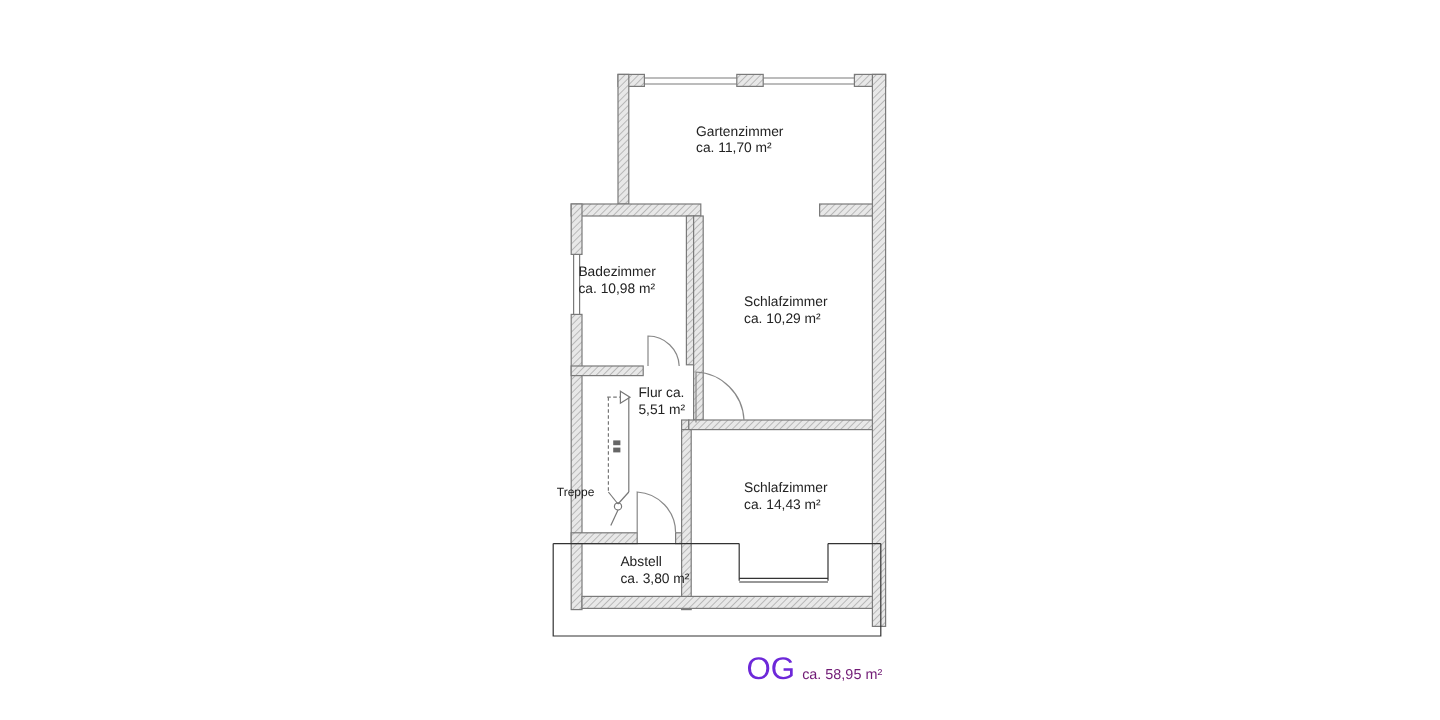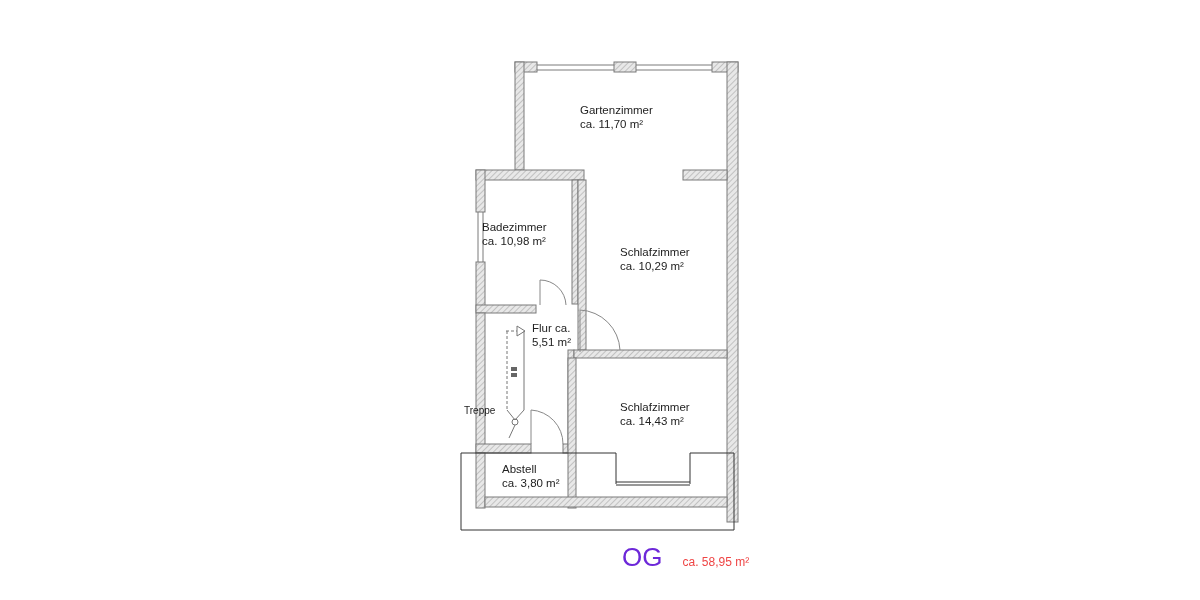--- a/index.html
+++ b/index.html
@@ -4,21 +4,21 @@
   <style>
     html, body { margin: 0; padding: 0; background: #ffffff; }
     body { width: 1200px; height: 600px; position: relative; overflow: hidden;
            font-family: "Liberation Sans", sans-serif; color: #1a1a1a; }
     svg.plan { position: absolute; left: 0; top: 0; }
     .room-label { position: absolute; font-size: 11.5px; line-height: 14px; color: #222; white-space: nowrap; }
     .room-label span { display: block; }
     .small-label { position: absolute; font-size: 10px; color: #222; white-space: nowrap; }
     .footer-title { position: absolute; left: 622px; top: 542px; white-space: nowrap; }
     .footer-title .big { font-size: 26px; color: #6d28d9; vertical-align: baseline; }
-    .footer-title .area { font-size: 12px; color: #ef4444; margin-left: 20px; vertical-align: baseline; }
+    .footer-title .area { font-size: 12px; color: #701a75; margin-left: 6px; vertical-align: baseline; }
   </style>
 </head>
 <body>
 
 <svg class="plan" width="1200" height="600" viewBox="0 0 1200 600">
   <defs>
     <pattern id="hatch" patternUnits="userSpaceOnUse" width="4" height="4" patternTransform="rotate(45)">
       <rect width="4" height="4" fill="#e8e8e8"></rect>
       <line x1="0" y1="0" x2="0" y2="4" stroke="#9a9a9a" stroke-width="1"></line>
     </pattern>
@@ -110,21 +110,21 @@
   <span>ca. 10,29 m²</span>
 </div>
 <div class="room-label" style="left:532px; top:321px;">
   <span>Flur ca.</span>
   <span>5,51 m²</span>
 </div>
 <div class="room-label" style="left:620px; top:400px;">
   <span>Schlafzimmer</span>
   <span>ca. 14,43 m²</span>
 </div>
-<div class="room-label" style="left:502px; top:462px;">
+<div class="room-label" style="left:517px; top:462px;">
   <span>Abstell</span>
   <span>ca. 3,80 m²</span>
 </div>
 
 <div class="small-label" style="left:464px; top:405px;">Treppe</div>
 
 <div class="footer-title">
   <span class="big">OG</span><span class="area">ca. 58,95 m²</span>
 </div>
 

